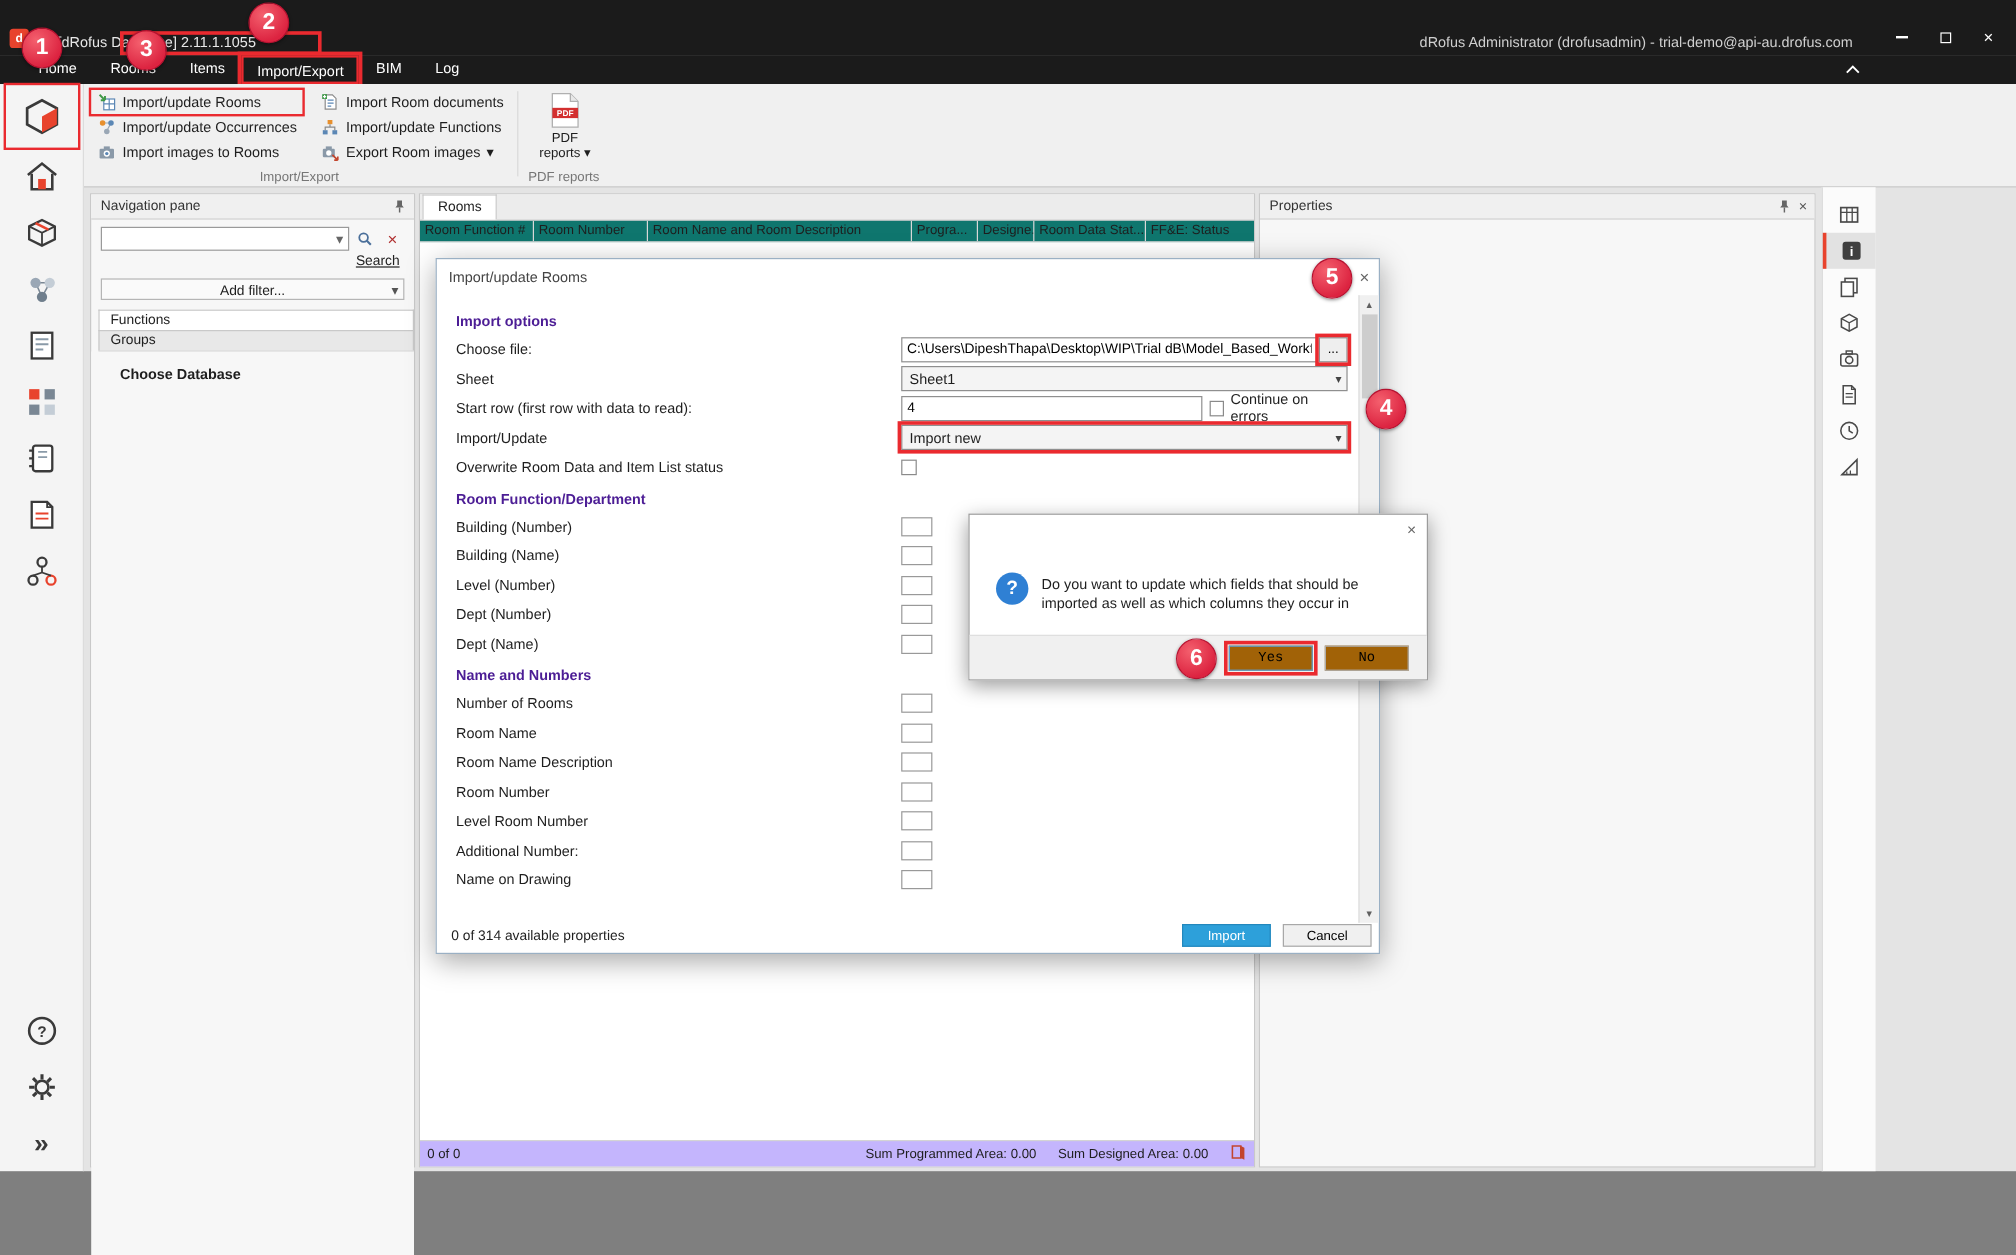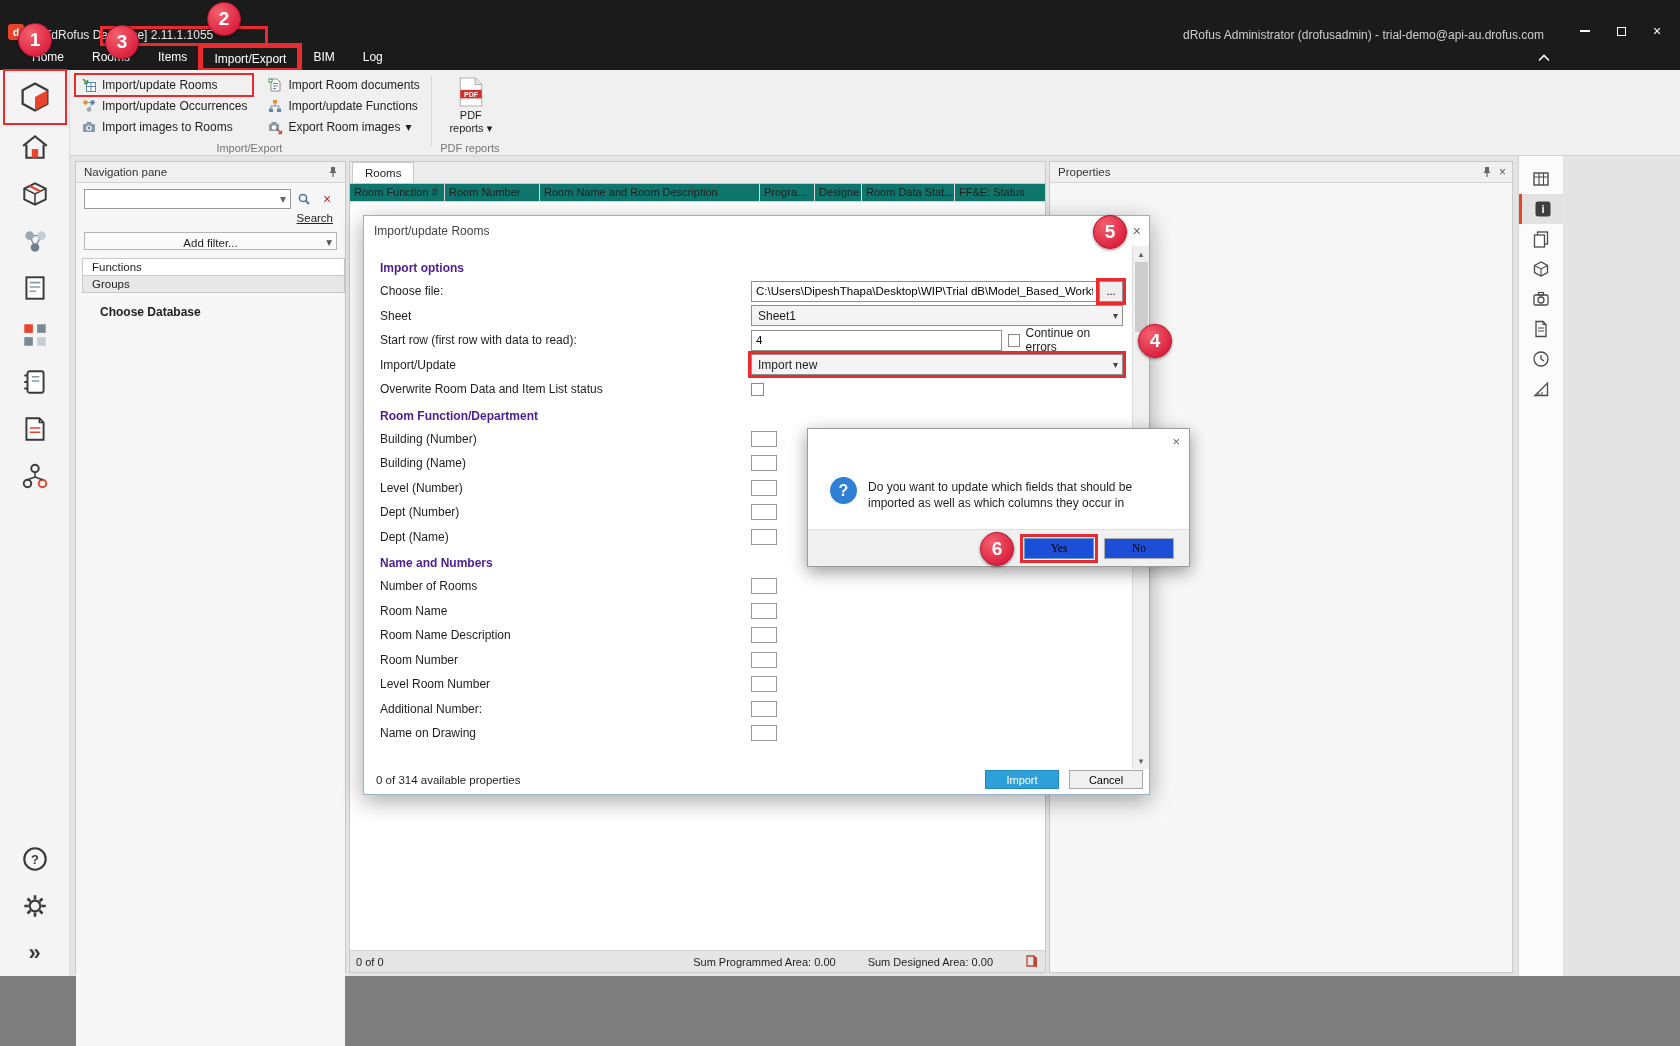--- a/index.html
+++ b/index.html
@@ -74,22 +74,22 @@
   .tree { padding:12px 0 0 24px; font-weight:bold; font-size:12px; background:#f7f7f7; height:100%; }
 
   
   .roomspanel { left:279px; top:5px; width:697px; height:812px; background:#fff; display:flex; flex-direction:column; }
   .doctabs { height:22px; background:#ececec; border-bottom:1px solid #c9c9c9; display:flex; align-items:flex-end; }
   .doctab { height:21px; background:#fff; border:1px solid #c9c9c9; border-bottom:none; margin-left:2px;
             padding:0 12px; font-size:11.5px; display:flex; align-items:center; }
   .thead { display:flex; height:18px; background:#0f766e; border-bottom:1px solid #d5d5d5; }
   .th { font-size:11px; padding:2px 4px; border-right:1px solid #d8d8d8; white-space:nowrap; overflow:hidden; }
   .tbody { flex:1; background:#fff; }
-  .statusbar { height:22px; background:#e5e5e5; border-top:1px solid #d4d4d4; display:flex;
-               align-items:center; font-size:11px; padding:0 6px 0 6px; gap:32px; }
+  .statusbar { height:22px; background:#c4b5fd; border-top:1px solid #d4d4d4; display:flex;
+               align-items:center; font-size:11px; padding:0 6px 0 6px; gap:18px; }
   .statusbar .sp { flex:1; }
 
   
   .propspanel { left:979px; top:5px; width:464px; height:812px; }
 
   
   .rightrail { position:absolute; left:1448px; top:0; width:45px; height:820px; background:#fbfbfb;
                border-left:1px solid #d5d5d5; display:flex; flex-direction:column; align-items:stretch; padding-top:8px; }
   .rritem { height:30px; display:flex; align-items:center; justify-content:center; }
   .rritem.selected { background:#e2e2e2; border-left:3px solid #e8432d; }
@@ -133,22 +133,22 @@
   .msgbox { position:absolute; left:807px; top:428px; width:383px; height:139px; background:#fff;
             border:1px solid #9b9b9b; box-shadow:0 5px 16px rgba(0,0,0,.4); z-index:20; }
   .mbclose { position:absolute; top:5px; right:9px; color:#666; font-size:13px; }
   .mbbody { display:flex; gap:11px; padding:48px 16px 0 22px; }
   .qicon { width:27px; height:27px; border-radius:50%; background:#2f80d4; color:#fff; font-weight:bold;
            font-size:16px; display:flex; align-items:center; justify-content:center; flex:none; }
   .mbtext { font-size:12px; line-height:1.35; width:300px; margin-top:2px; }
   .mbfooter { position:absolute; bottom:0; left:0; right:0; height:37px; background:#f0f0f0;
               border-top:1px solid #dfdfdf; display:flex; align-items:center; justify-content:flex-end;
               gap:10px; padding-right:15px; }
-  .mbbtn { width:70px; height:21px; font-size:11.5px; border:1px solid #adadad; background:#1d4ed8;
-           font-family:Liberation Serif, serif; }
+  .mbbtn { width:70px; height:21px; font-size:11.5px; border:1px solid #adadad; background:#a16207;
+           font-family:Liberation Mono, monospace; }
   .mbbtn.default { border-color:#5a9fd4; }
   .mbbtn.hl { outline:3px solid #ea2a2f; outline-offset:1px; }
 
   
   .badge { position:absolute; width:34px; height:34px; border-radius:50%;
            background:radial-gradient(circle at 35% 30%, #f4606e, #dc2340 72%);
            border:1px solid #b51230; color:#fff; font-weight:bold; font-size:19px; display:flex;
            align-items:center; justify-content:center; z-index:40; box-shadow:0 1px 3px rgba(0,0,0,.45); }
   .redrect { position:absolute; border:3px solid #ea2a2f; z-index:35; }
 </style>

